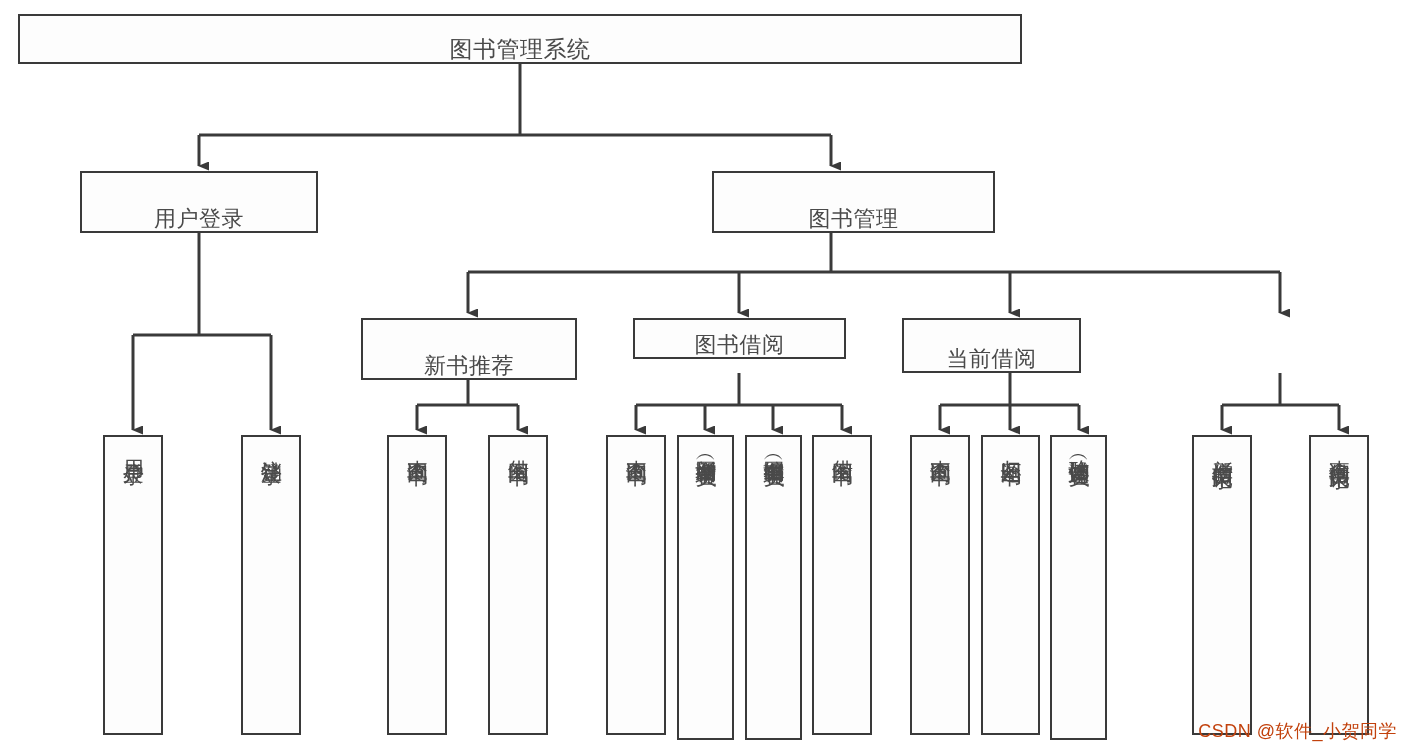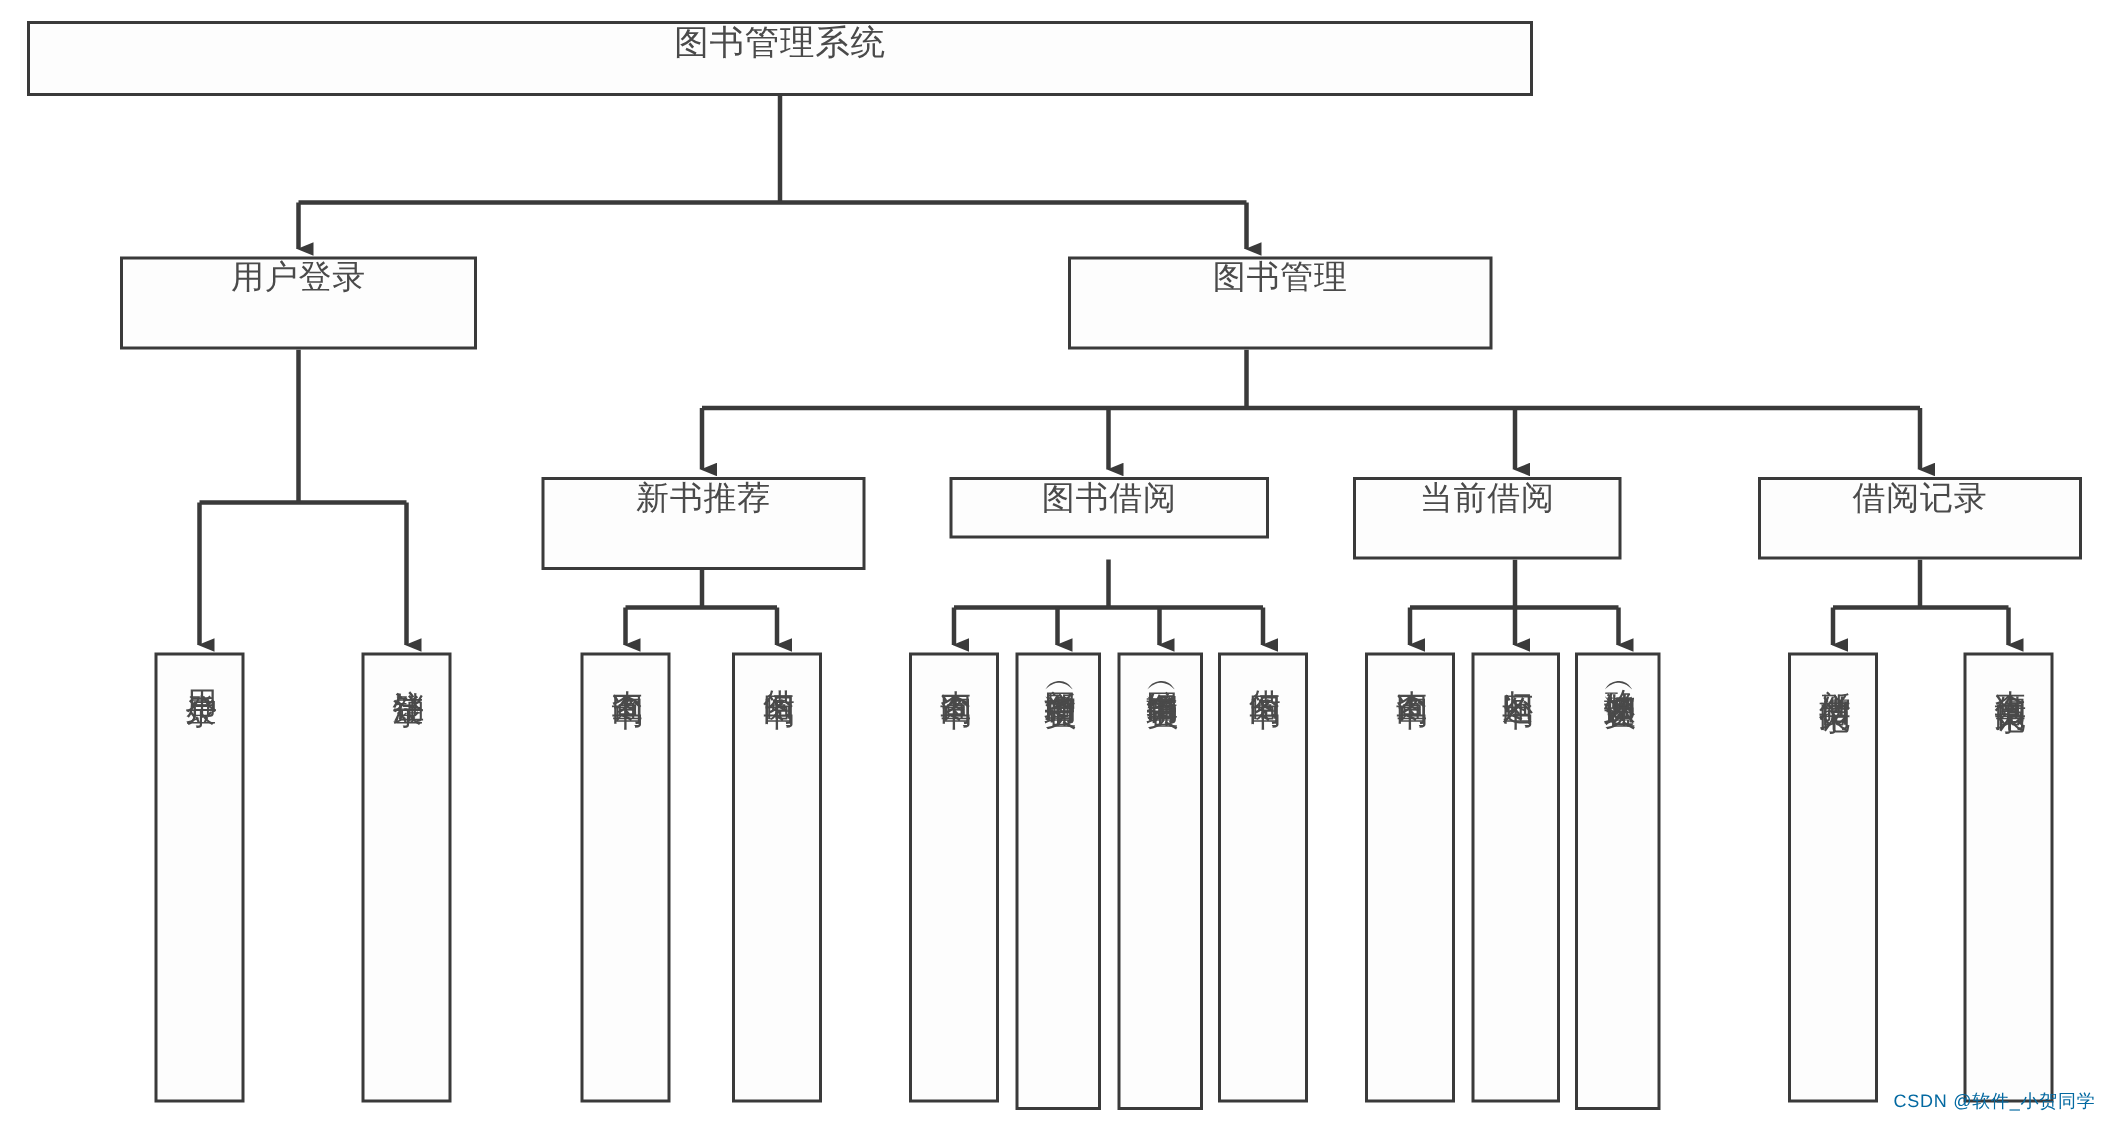--- a/index.html
+++ b/index.html
@@ -27,21 +27,21 @@
     width: 1405px;
     height: 747px;
     pointer-events: none;
   }
   .node {
     position: absolute;
     box-sizing: border-box;
     border: 2px solid #3a3a3a;
     background: #fdfdfd;
     display: flex;
-    align-items: flex-start;
+    align-items: flex-end;
     justify-content: center;
     color: #4a4a4a;
   }
   .node-label {
     display: block;
     color: #4a4a4a;
     letter-spacing: 0.5px;
     white-space: nowrap;
   }
   
@@ -68,22 +68,22 @@
     text-align: center;
   }
   .node.vert.mid .node-label {
     
     letter-spacing: 1px;
   }
   #watermark {
     position: absolute;
     right: 8px;
     bottom: 4px;
-    font-size: 12px;
-    color: #0369a1;
+    font-size: 18px;
+    color: #c2410c;
     white-space: nowrap;
     letter-spacing: 0.5px;
   }
 </style>
 </head>
 <body>
 
 <div id="diagram-root">
 
   <svg id="edge-layer" viewBox="0 0 1405 747" width="1405" height="747" xmlns="http://www.w3.org/2000/svg">
@@ -149,23 +149,20 @@
 
   <div class="node horiz" style="left:361px; top:318px; width:216px; height:62px;">
     <span class="node-label">新书推荐</span>
   </div>
   <div class="node horiz" style="left:633px; top:318px; width:213px; height:41px;">
     <span class="node-label">图书借阅</span>
   </div>
   <div class="node horiz" style="left:902px; top:318px; width:179px; height:55px;">
     <span class="node-label">当前借阅</span>
   </div>
-  <div class="node horiz" style="left:1172px; top:318px; width:216px; height:55px;">
-    <span class="node-label">借阅记录</span>
-  </div>
 
   <div class="node vert" style="left:103px; top:435px; width:60px; height:300px;">
     <span class="node-label">用户登录</span>
   </div>
   <div class="node vert" style="left:241px; top:435px; width:60px; height:300px;">
     <span class="node-label">注销登录</span>
   </div>
 
   <div class="node vert" style="left:387px; top:435px; width:60px; height:300px;">
     <span class="node-label">查询图书</span>

